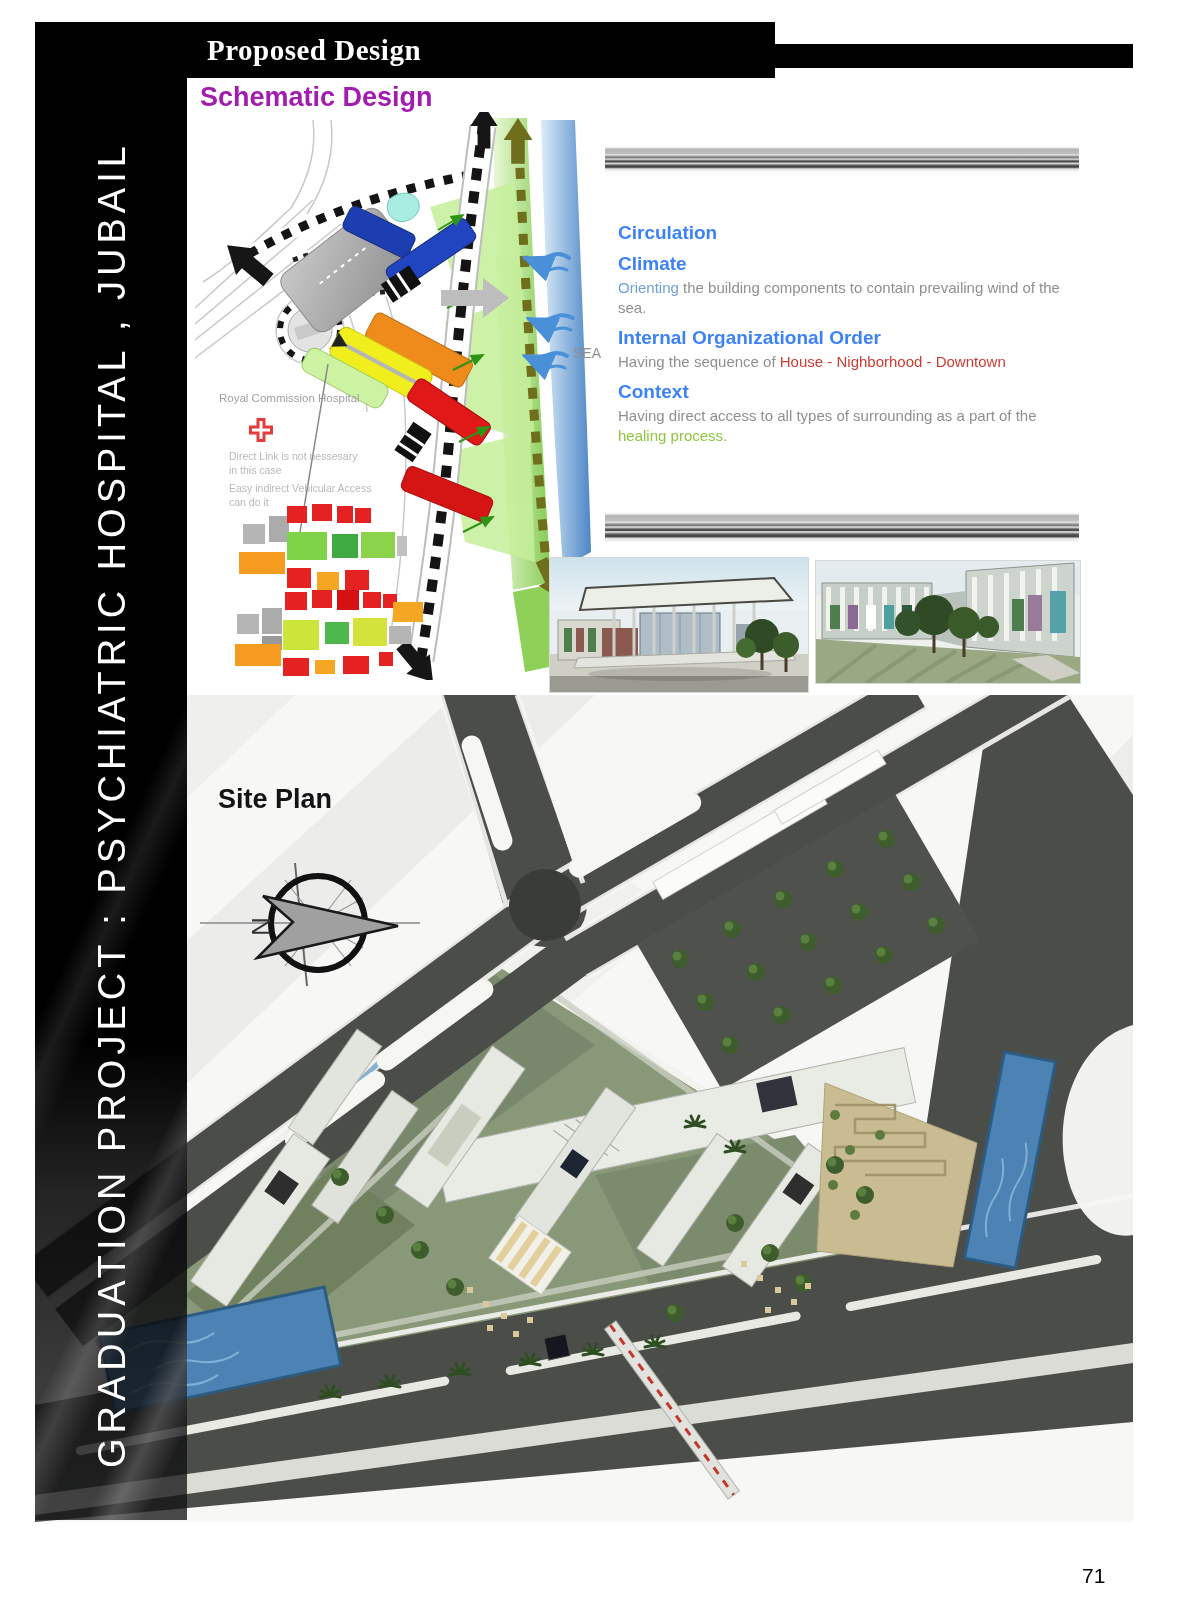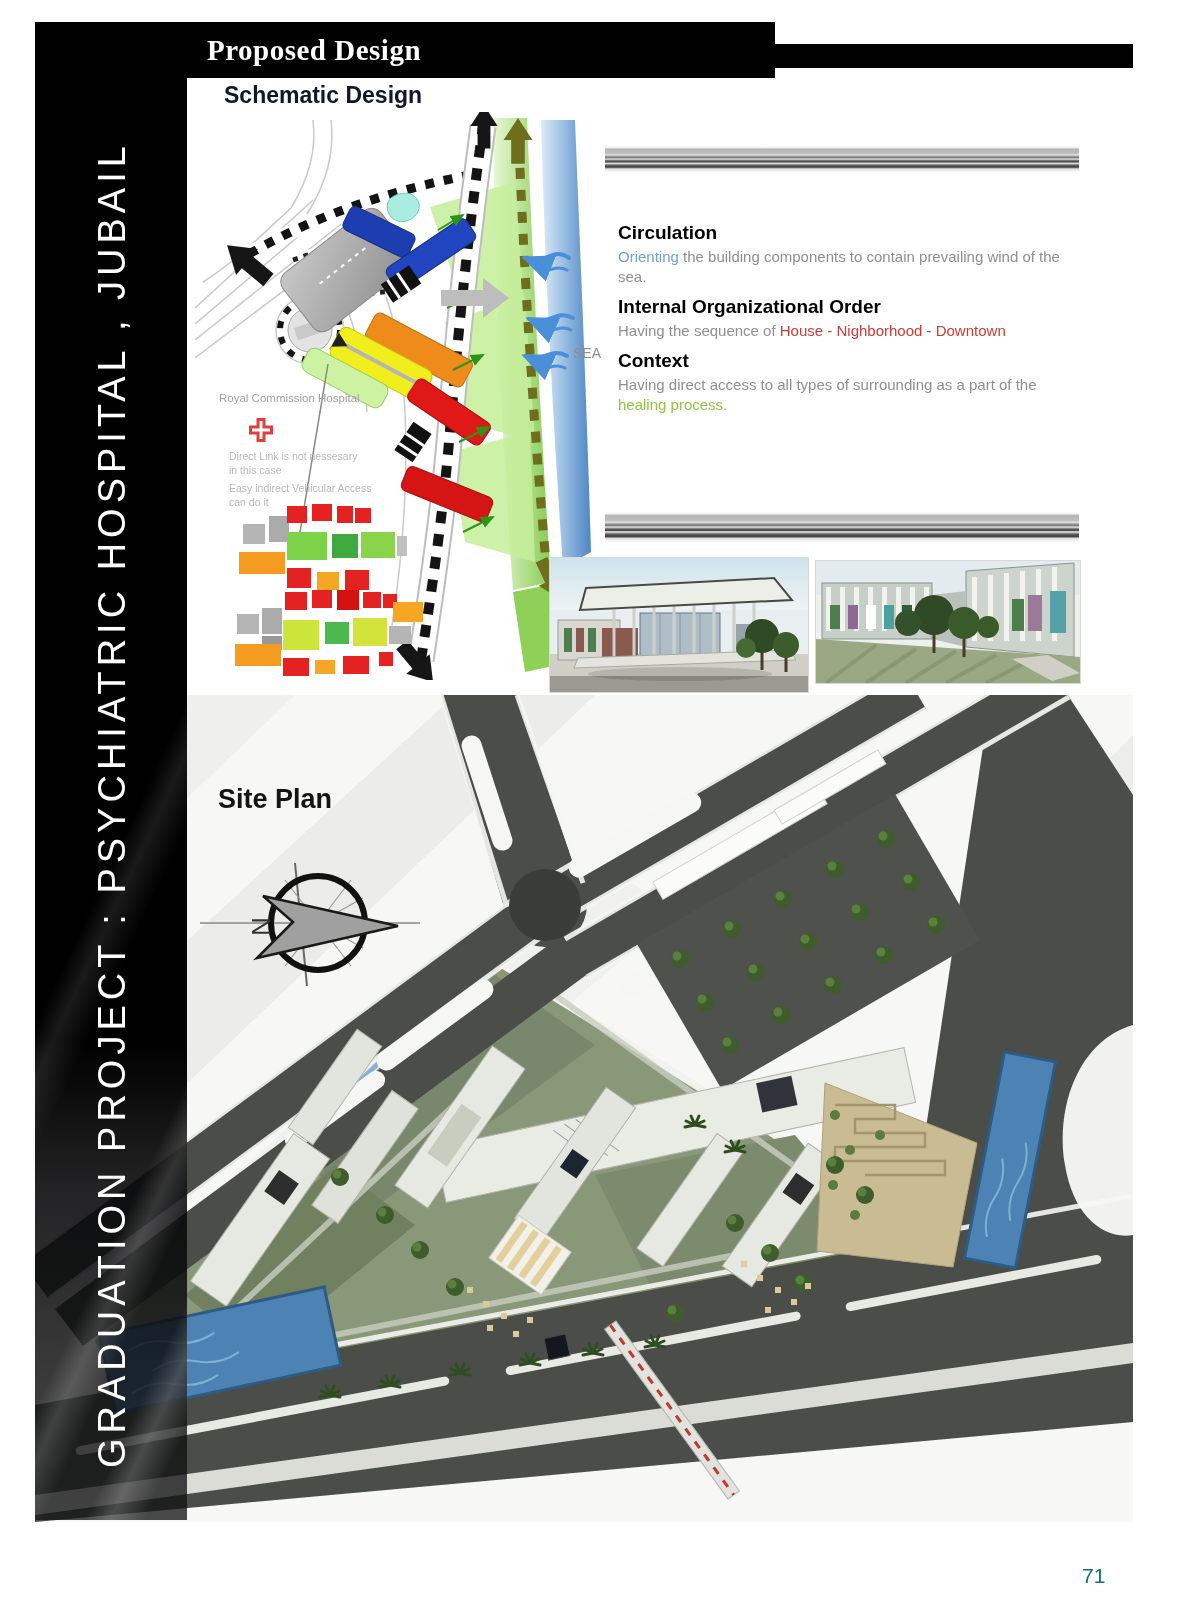--- a/index.html
+++ b/index.html
@@ -16,48 +16,48 @@
   .sidebar-title{position:absolute;left:56px;top:1446px;width:1370px;transform:rotate(-90deg);
     transform-origin:0 0;color:#fff;font-size:38px;letter-spacing:5px;white-space:nowrap;}
 
   
   .header-bar{position:absolute;left:35px;top:22px;width:740px;height:56px;background:#000;
     z-index:6;display:flex;align-items:center;}
   .header-title{margin-left:172px;color:#fff;font-family:"Liberation Serif",serif;
     font-weight:bold;font-size:29px;letter-spacing:0.5px;}
   .header-ext{position:absolute;left:775px;top:44px;width:358px;height:24px;background:#000;z-index:6;}
 
-  .schematic-heading{position:absolute;left:224px;top:82px;font-size:23px;font-weight:bold;color:#0f172a;z-index:4;}
+  .schematic-heading{position:absolute;left:200px;top:82px;font-size:27px;font-weight:bold;color:#a21caf;z-index:4;}
   .siteplan-heading{position:absolute;left:218px;top:784px;font-size:27px;font-weight:bold;color:#141414;z-index:4;}
 
   
   .deco-bar{position:absolute;left:605px;width:474px;z-index:4;background:
     linear-gradient(180deg,#ffffff 0%,#f2f2f2 6%,#b5b5b5 12%,#c0c0c0 30%,#e8e8e8 34%,#8f8f8f 41%,#7a7a7a 46%,#ededed 50%,#5a5a5a 57%,#4a4a4a 62%,#f5f5f5 66%,#6a6a6a 73%,#383838 81%,#e0e0e0 88%,#fbfbfb 100%);}
   .bar1{top:146px;height:26px;}
   .bar2{top:512px;height:30px;}
 
   
   .notes{position:absolute;left:618px;top:222px;width:470px;z-index:4;}
-  .notes h3{margin:9px 0 3px 0;font-size:19px;color:#000000;}
+  .notes h3{margin:9px 0 3px 0;font-size:19px;color:#3b82f6;}
   .notes h3:first-child{margin-top:0;}
   .notes p{margin:0;font-size:15px;line-height:20px;color:#8f8f8f;}
   .hl-corridors{color:#a9b324;background:#eef3b0;}
   .hl-blue{color:#6f9fd8;}
   .hl-red{color:#cc3b33;margin-top:32px;}
   .hl-green{color:#8dc63f;}
 
   
   .schematic-svg{position:absolute;left:195px;top:112px;z-index:3;}
   .siteplan-svg{position:absolute;left:35px;top:695px;z-index:1;}
   .compass-svg{position:absolute;left:195px;top:858px;z-index:4;}
   .render{position:absolute;z-index:4;border:1px solid #d8d8d8;}
   .render-left{left:549px;top:557px;}
   .render-right{left:815px;top:560px;}
 
-  .page-number{position:absolute;left:1082px;top:1564px;font-size:21px;color:#0f766e;z-index:4;}
+  .page-number{position:absolute;left:1082px;top:1564px;font-size:21px;color:#000000;z-index:4;}
 </style>
 </head>
 <body>
 
 <div class="page">
 
   <svg class="siteplan-svg" width="1098" height="827" viewBox="0 0 1098 827">
     <defs>
       <g id="sp-tree">
           <circle r="9" fill="#3f5c2d"></circle>
@@ -473,20 +473,21 @@
       <rect x="148" y="544" width="26" height="18" fill="#e42222"></rect>
         <rect x="184" y="540" width="14" height="14" fill="#e42222"></rect>
     </g>
   </svg>
 
   <div class="deco-bar bar1"></div>
   <div class="deco-bar bar2"></div>
 
   <div class="notes">
     <h3>Circulation</h3>
+    <h3>Climate</h3>
     <p><span class="hl-blue">Orienting</span><span> the building components to contain prevailing wind of the sea.</span></p>
     <h3>Internal Organizational Order</h3>
     <p><span>Having the sequence of </span><span class="hl-red">House - Nighborhood - Downtown</span></p>
     <h3>Context</h3>
     <p><span>Having direct access to all types of surrounding as a part of the </span><span class="hl-green">healing process.</span></p>
   </div>
 
   <svg class="render render-left" width="258" height="134" viewBox="0 0 258 134">
     <defs>
       <linearGradient id="skyL" x1="0" y1="0" x2="0" y2="1">

